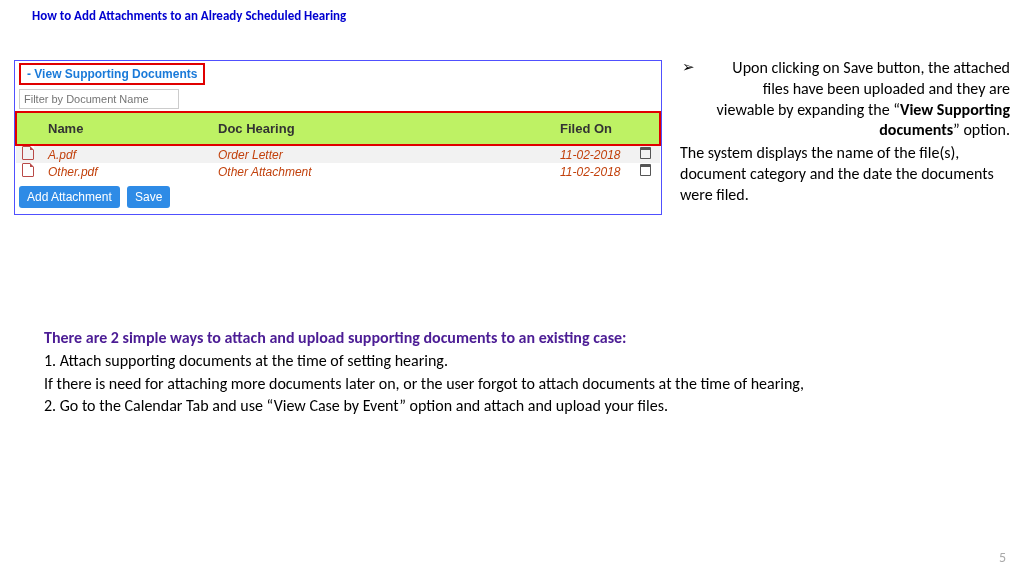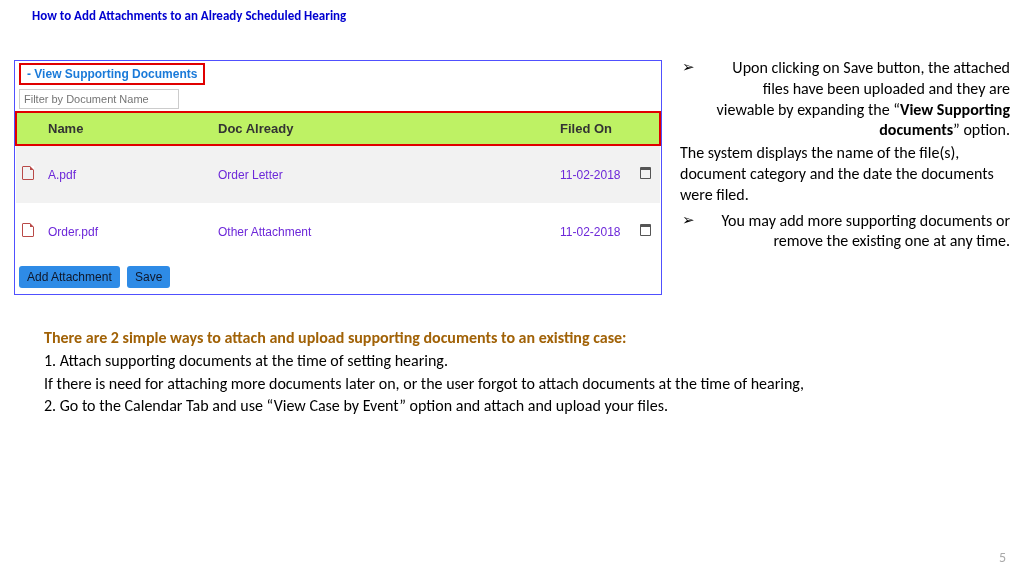--- a/index.html
+++ b/index.html
@@ -65,41 +65,42 @@
     font-size: 13px;
     padding: 8px 6px;
     background: #bef264;
   }
   .doc-table th:first-child { width: 26px; }
   .doc-table th:last-child { width: 26px; }
   .col-name { width: 170px; }
   .col-cat {  }
   .col-filed { width: 80px; }
   .doc-table td {
-    padding: 20px 6px;
+    padding: 0 6px;
     font-size: 12px;
-    color: #6d28d9;
+    color: #c2410c;
+    font-style: italic;
   }
   .doc-table tbody tr:nth-child(odd) { background: #f2f2f2; }
   .doc-table tbody tr:nth-child(even) { background: #fff; }
   .pdf-icon {
     display:inline-block;width:12px;height:14px;
     border:1px solid #b94a48;border-radius:1px;position:relative;
   }
   .pdf-icon::after{
     content:"";position:absolute;right:-1px;top:-1px;
     border-top:4px solid #fff;border-left:4px solid #b94a48;
   }
   .trash-icon {
     display:inline-block;width:11px;height:12px;
     border:1px solid #555;border-top:3px solid #555;border-radius:1px;
   }
   .btn-row { padding: 6px 4px; }
   .btn {
-    background:#2e8be6;color:#0f172a;border:none;
+    background:#2e8be6;color:#ffffff;border:none;
     font-size:12px;padding:4px 8px;border-radius:3px;margin-right:4px;
     cursor:pointer;
   }
   
   .right-text {
     position:absolute;
     left:680px;
     top:58px;
     width:330px;
     font-size:16px;
@@ -121,21 +122,21 @@
   
   .lower {
     position:absolute;
     left:44px;
     top:328px;
     width:940px;
     font-size:16px;
     line-height:1.3;
   }
   .lower .red-lead {
-    color:#a16207;font-weight:bold;margin-bottom:2px;
+    color:#4c1d95;font-weight:bold;margin-bottom:2px;
   }
   .lower .num-item { margin-bottom:2px; }
   .page-number {
     position:absolute;right:18px;bottom:10px;
     color:#aaa;font-size:14px;
   }
 </style>
 </head>
 <body>
 
@@ -144,54 +145,53 @@
 <div class="panel">
   <div class="vsd-wrap">
     <a class="vsd-link" href="#">- View Supporting Documents</a>
   </div>
   <input class="filter-input" type="text" placeholder="Filter by Document Name" style="">
   <table class="doc-table">
     <thead>
       <tr>
         <th></th>
         <th class="col-name">Name</th>
-        <th class="col-cat">Doc Already</th>
+        <th class="col-cat">Doc Hearing</th>
         <th class="col-filed">Filed On</th>
         <th></th>
       </tr>
     </thead>
     <tbody>
       <tr>
         <td><span class="pdf-icon"></span></td>
         <td>A.pdf</td>
         <td>Order Letter</td>
         <td>11-02-2018</td>
         <td><span class="trash-icon"></span></td>
       </tr>
       <tr>
         <td><span class="pdf-icon"></span></td>
-        <td>Order.pdf</td>
+        <td>Other.pdf</td>
         <td>Other Attachment</td>
         <td>11-02-2018</td>
         <td><span class="trash-icon"></span></td>
       </tr>
     </tbody>
   </table>
   <div class="btn-row">
     <button class="btn">Add Attachment</button>
     <button class="btn">Save</button>
   </div>
 </div>
 
 <div class="right-text">
   <div class="arrow-item">
     <span>Upon clicking on Save button, the attached files have been uploaded and they are viewable by expanding the “</span><span class="bold">View Supporting documents</span><span>” option.</span>
   </div>
   <div class="plain-item">The system displays the name of the file(s), document category and the date the documents were filed.</div>
-  <div class="arrow-item">You may add more supporting documents or remove the existing one at any time.</div>
 </div>
 
 <div class="lower">
   <div class="red-lead">There are 2 simple ways to attach and upload supporting documents to an existing case:</div>
   <div class="num-item">1.   Attach supporting documents at the time of setting hearing.</div>
   <div class="num-item">If there is need for attaching more documents later on, or the user forgot to attach documents at the time of hearing,</div>
   <div class="num-item">2. Go to the Calendar Tab and use “View Case by Event” option and attach and upload your files.</div>
 </div>
 
 <div class="page-number">5</div>

